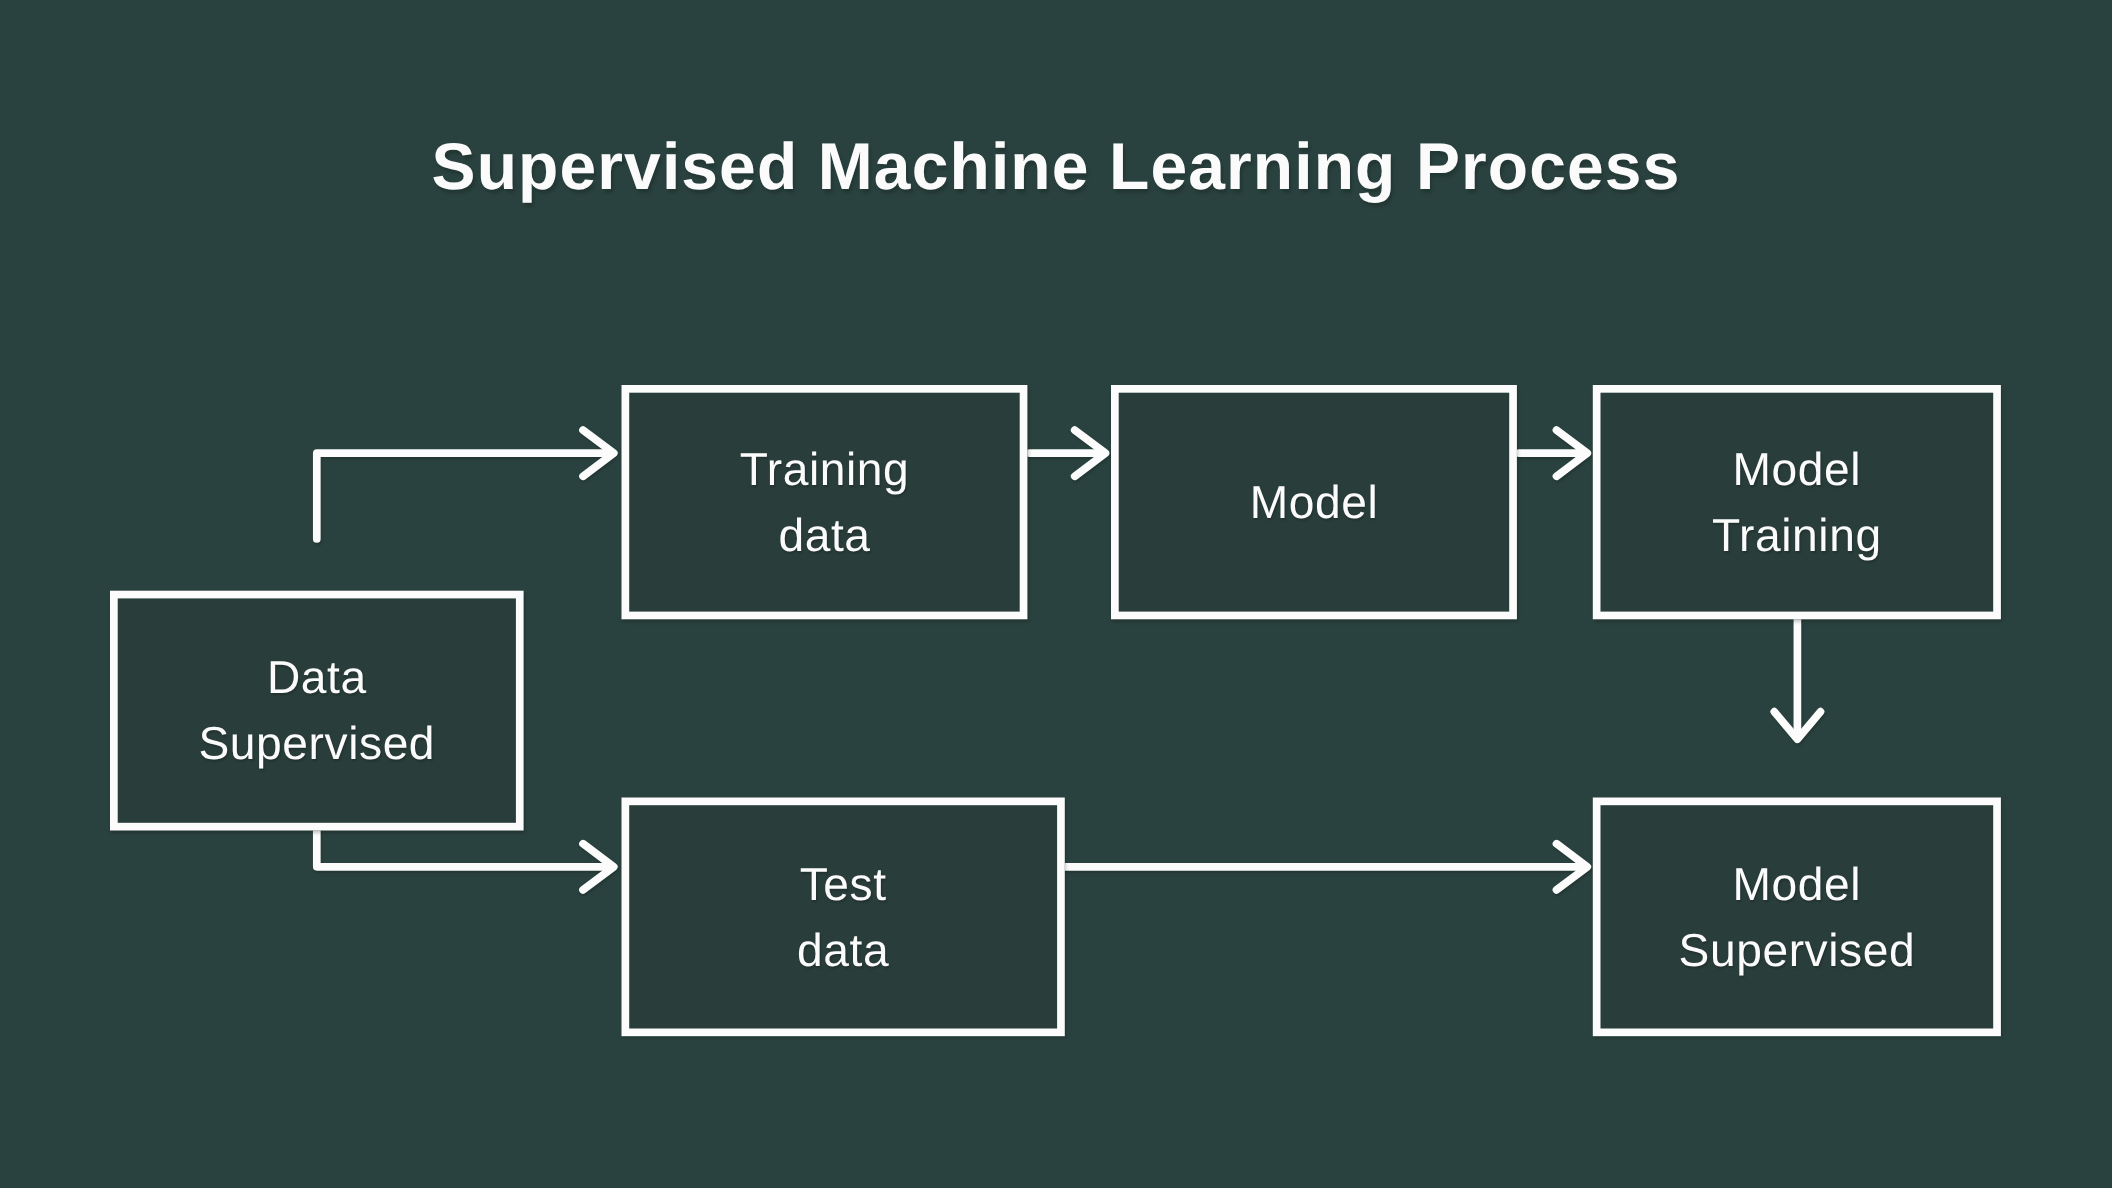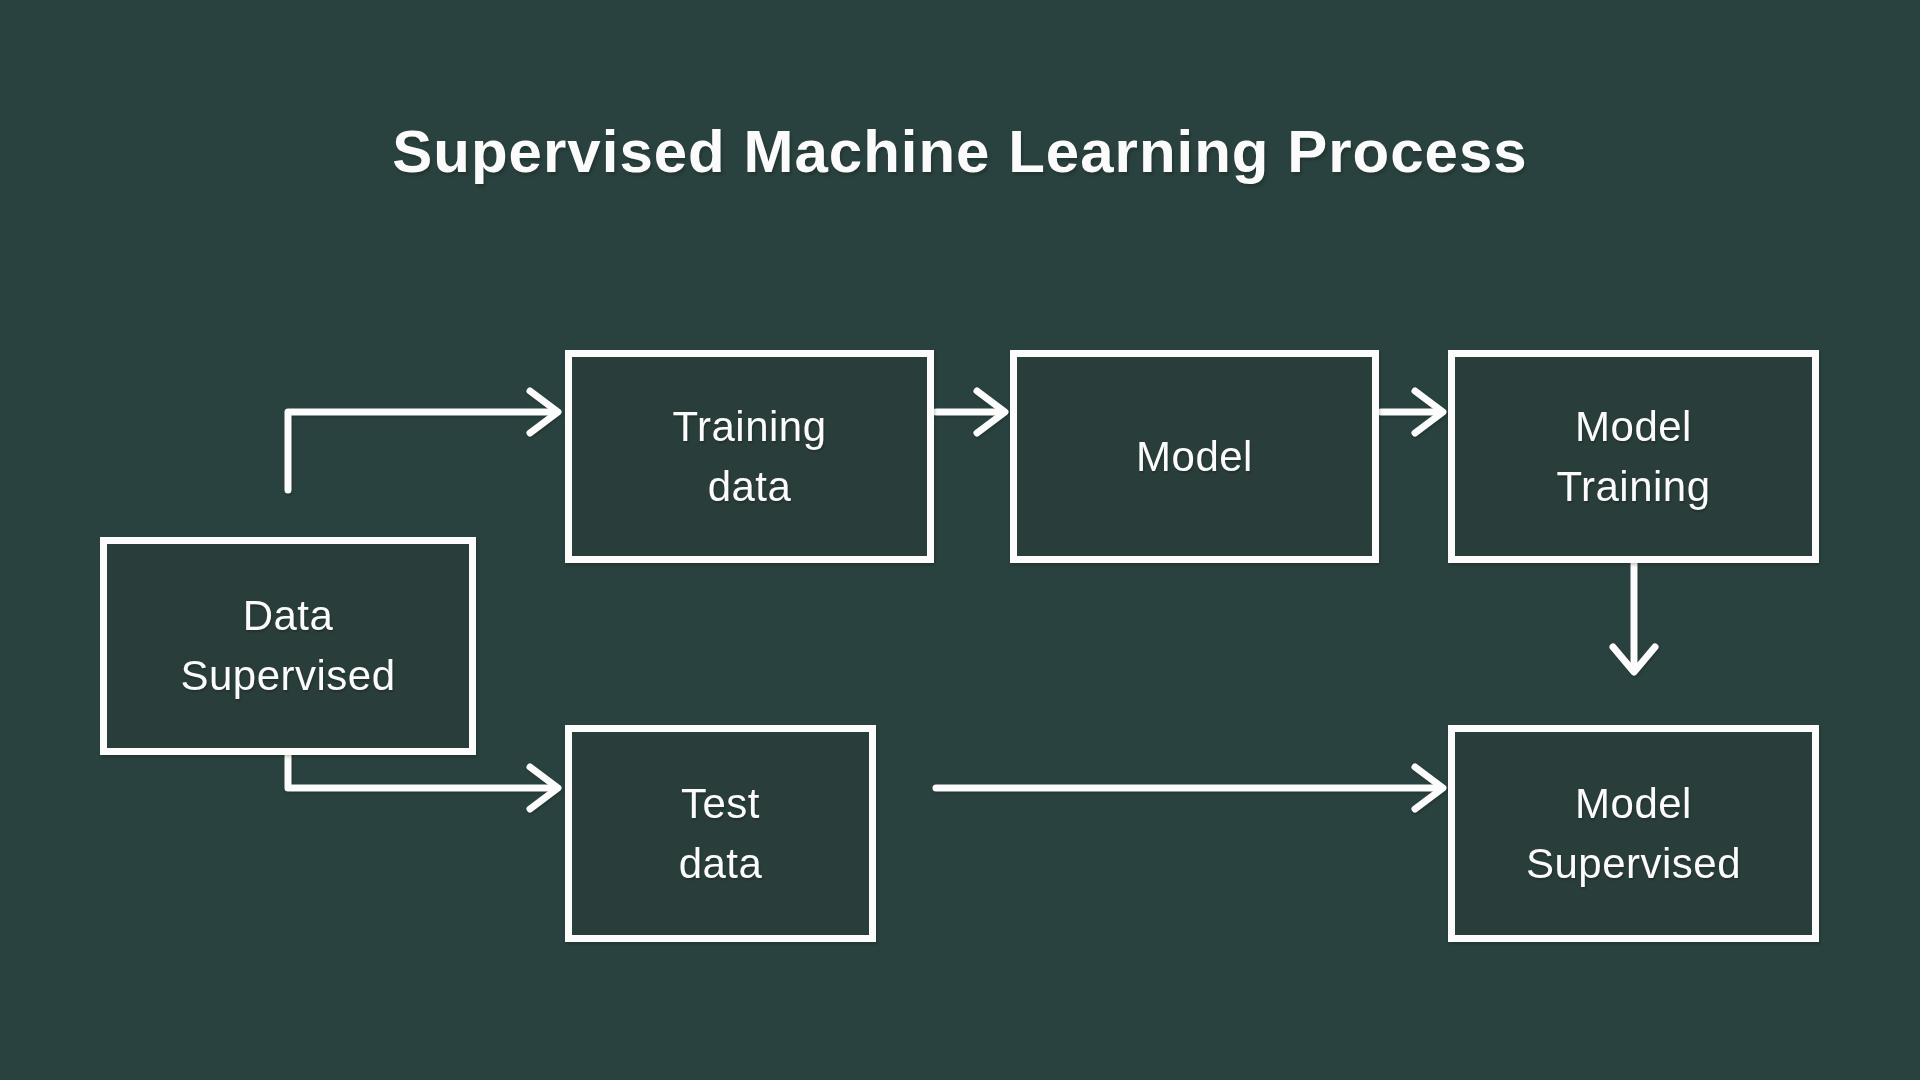--- a/index.html
+++ b/index.html
@@ -41,21 +41,21 @@
     box-shadow: 1px 2px 3px rgba(0,0,0,0.22);
     text-shadow: 1px 2px 2px rgba(0,0,0,0.20);
     margin-top: 45px;
   }
   .node-line { display: block; }
   
   #node-data-preparation { left: 100px; top: 492px;  width: 376px; height: 218px; }
   #node-training-data    { left: 565px; top: 305px;  width: 369px; height: 213px; }
   #node-model-building   { left: 1010px; top: 305px; width: 369px; height: 213px; }
   #node-model-training   { left: 1448px; top: 305px; width: 371px; height: 213px; }
-  #node-test-data        { left: 565px; top: 680px;  width: 311px; height: 217px; }
+  #node-test-data        { left: 565px; top: 680px;  width: 403px; height: 217px; }
   #node-model-evaluation { left: 1448px; top: 680px; width: 371px; height: 217px; }
   .edges {
     position: absolute;
     left: 0; top: 0;
     width: 1920px; height: 1080px;
     pointer-events: none;
     filter: drop-shadow(1px 2px 1px rgba(0,0,0,0.18));
   }
   .edge {
     fill: none;

